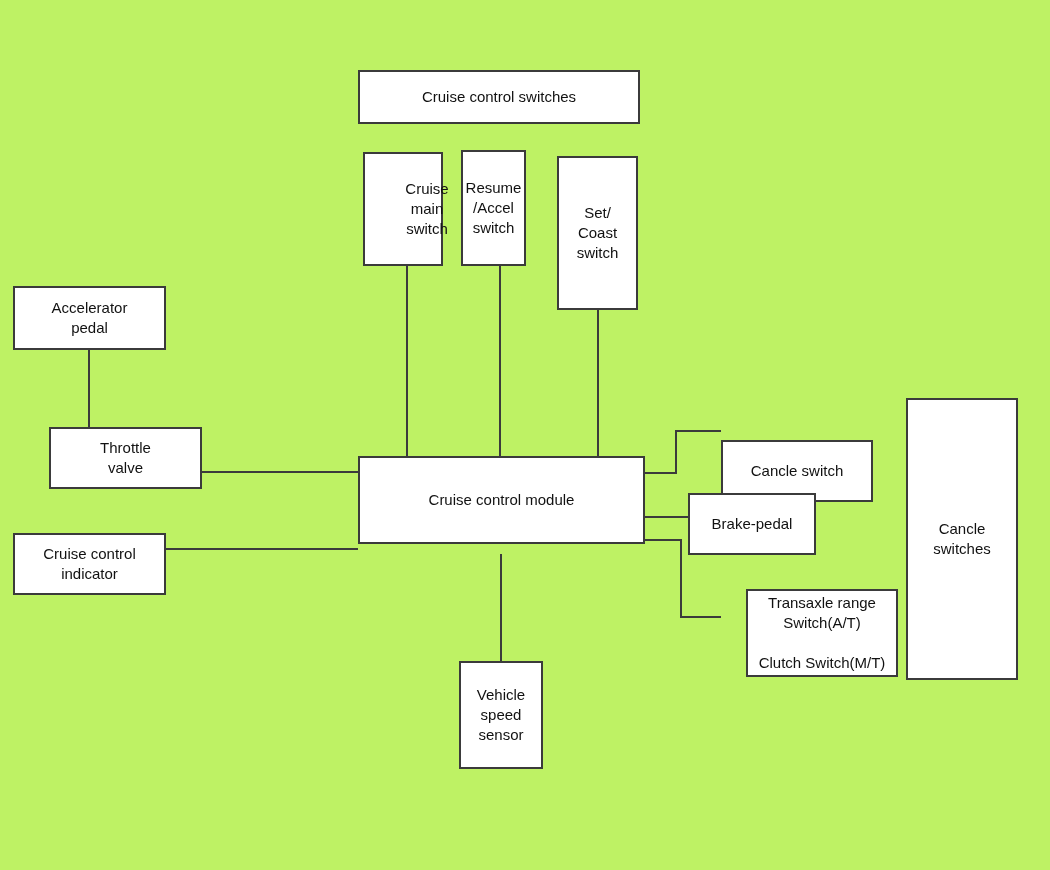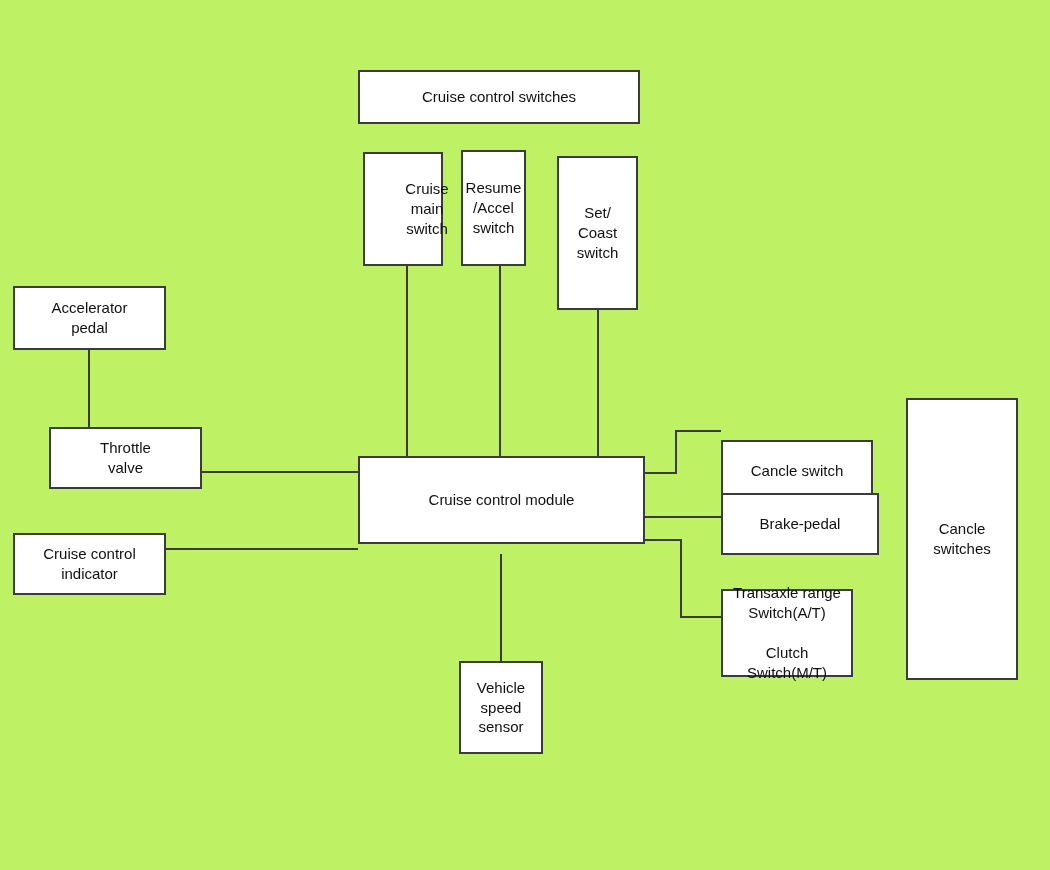--- a/index.html
+++ b/index.html
@@ -95,32 +95,32 @@
         <span class="label">Throttle
 valve</span>
       </div>
       <div class="node" style="left: 13px; top: 533px; width: 153px; height: 62px; border-color: rgb(59, 59, 59); align-items: center;">
         <span class="label">Cruise control
 indicator</span>
       </div>
       <div class="node" style="left: 358px; top: 456px; width: 287px; height: 88px; border-color: rgb(59, 59, 59);">
         <span class="label">Cruise control module</span>
       </div>
-      <div class="node" style="left: 459px; top: 661px; width: 84px; height: 93px; border-color: rgb(59, 59, 59);">
+      <div class="node" style="left: 459px; top: 661px; width: 84px; height: 108px; border-color: rgb(59, 59, 59);">
         <span class="label">Vehicle
 speed
 sensor</span>
       </div>
       <div class="node" style="left: 721px; top: 400px; width: 152px; height: 62px; border-color: rgb(59, 59, 59); margin-top: 40px;">
         <span class="label">Cancle switch</span>
       </div>
-      <div class="node" style="left: 721px; top: 493px; width: 158px; height: 62px; border-color: rgb(59, 59, 59);">
+      <div class="node" style="left: 688px; top: 493px; width: 128px; height: 62px; border-color: rgb(59, 59, 59);">
         <span class="label">Brake-pedal</span>
       </div>
-      <div class="node" style="left: 721px; top: 589px; width: 132px; height: 88px; border-color: rgb(59, 59, 59);">
+      <div class="node" style="left: 746px; top: 589px; width: 152px; height: 88px; border-color: rgb(59, 59, 59);">
         <span class="label">Transaxle range
 Switch(A/T)
 
 Clutch Switch(M/T)</span>
       </div>
       <div class="node" style="left: 906px; top: 398px; width: 112px; height: 282px; border-color: rgb(59, 59, 59);">
         <span class="label">Cancle
 switches</span>
       </div>
     </div>

